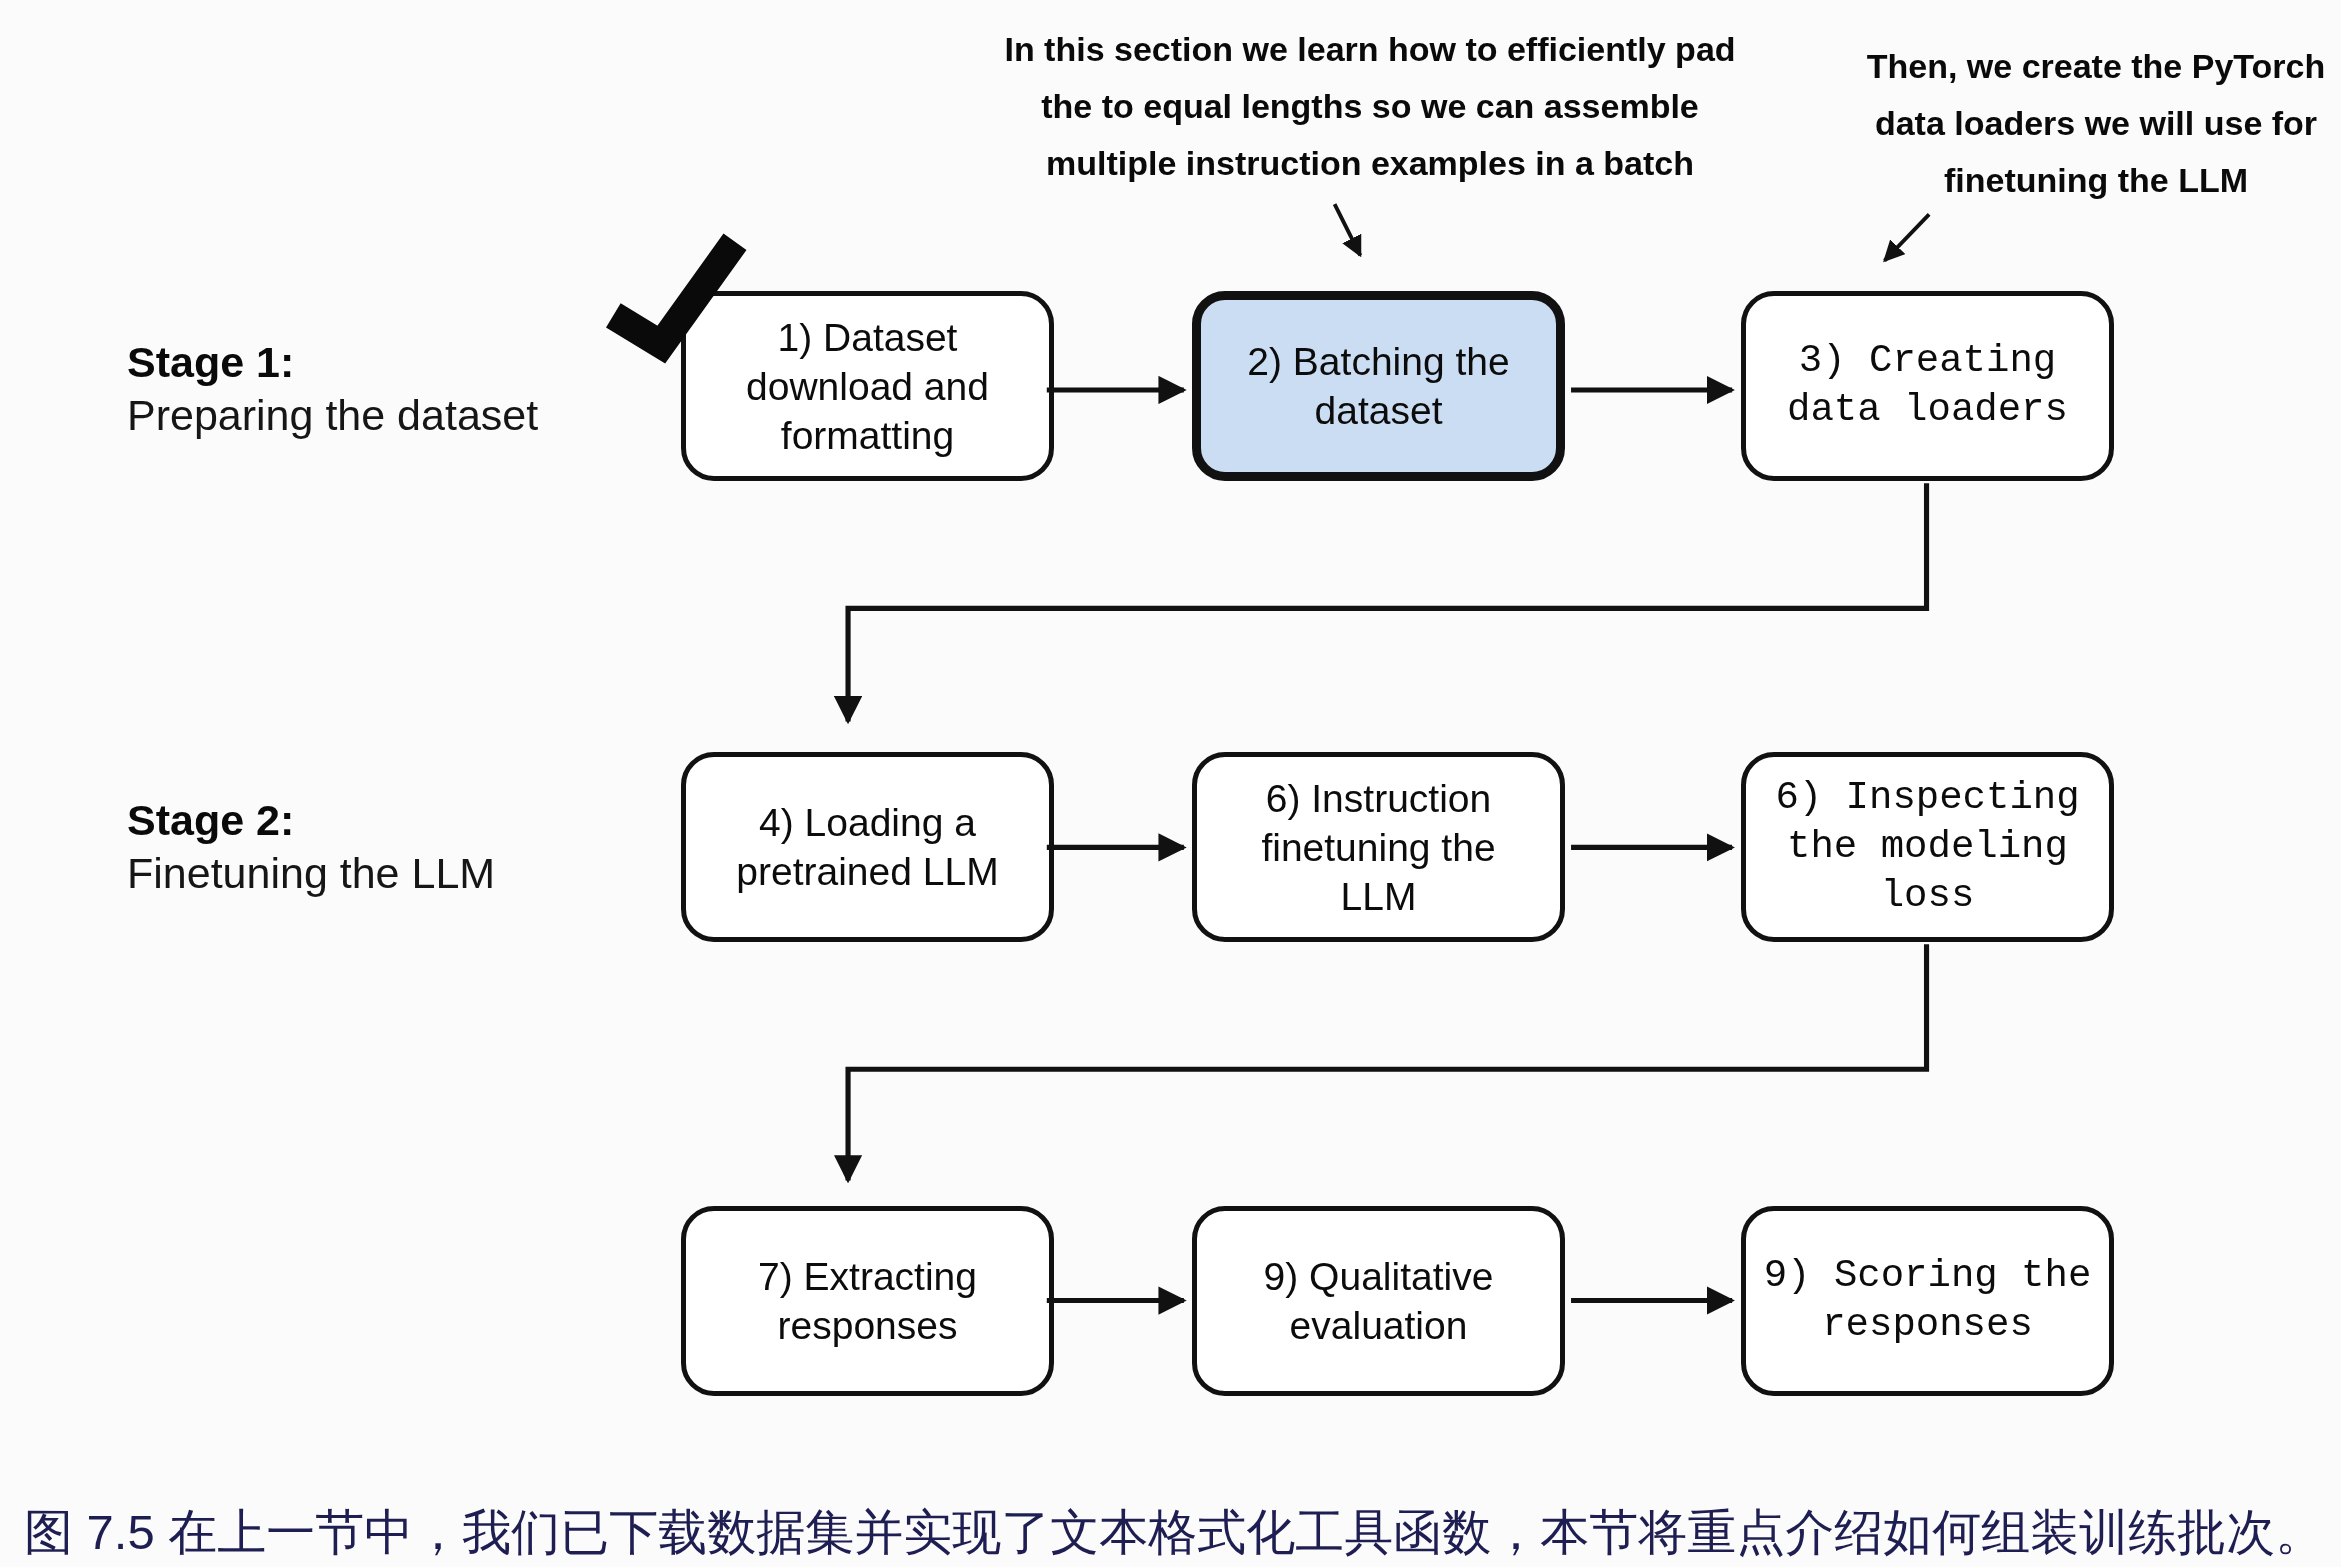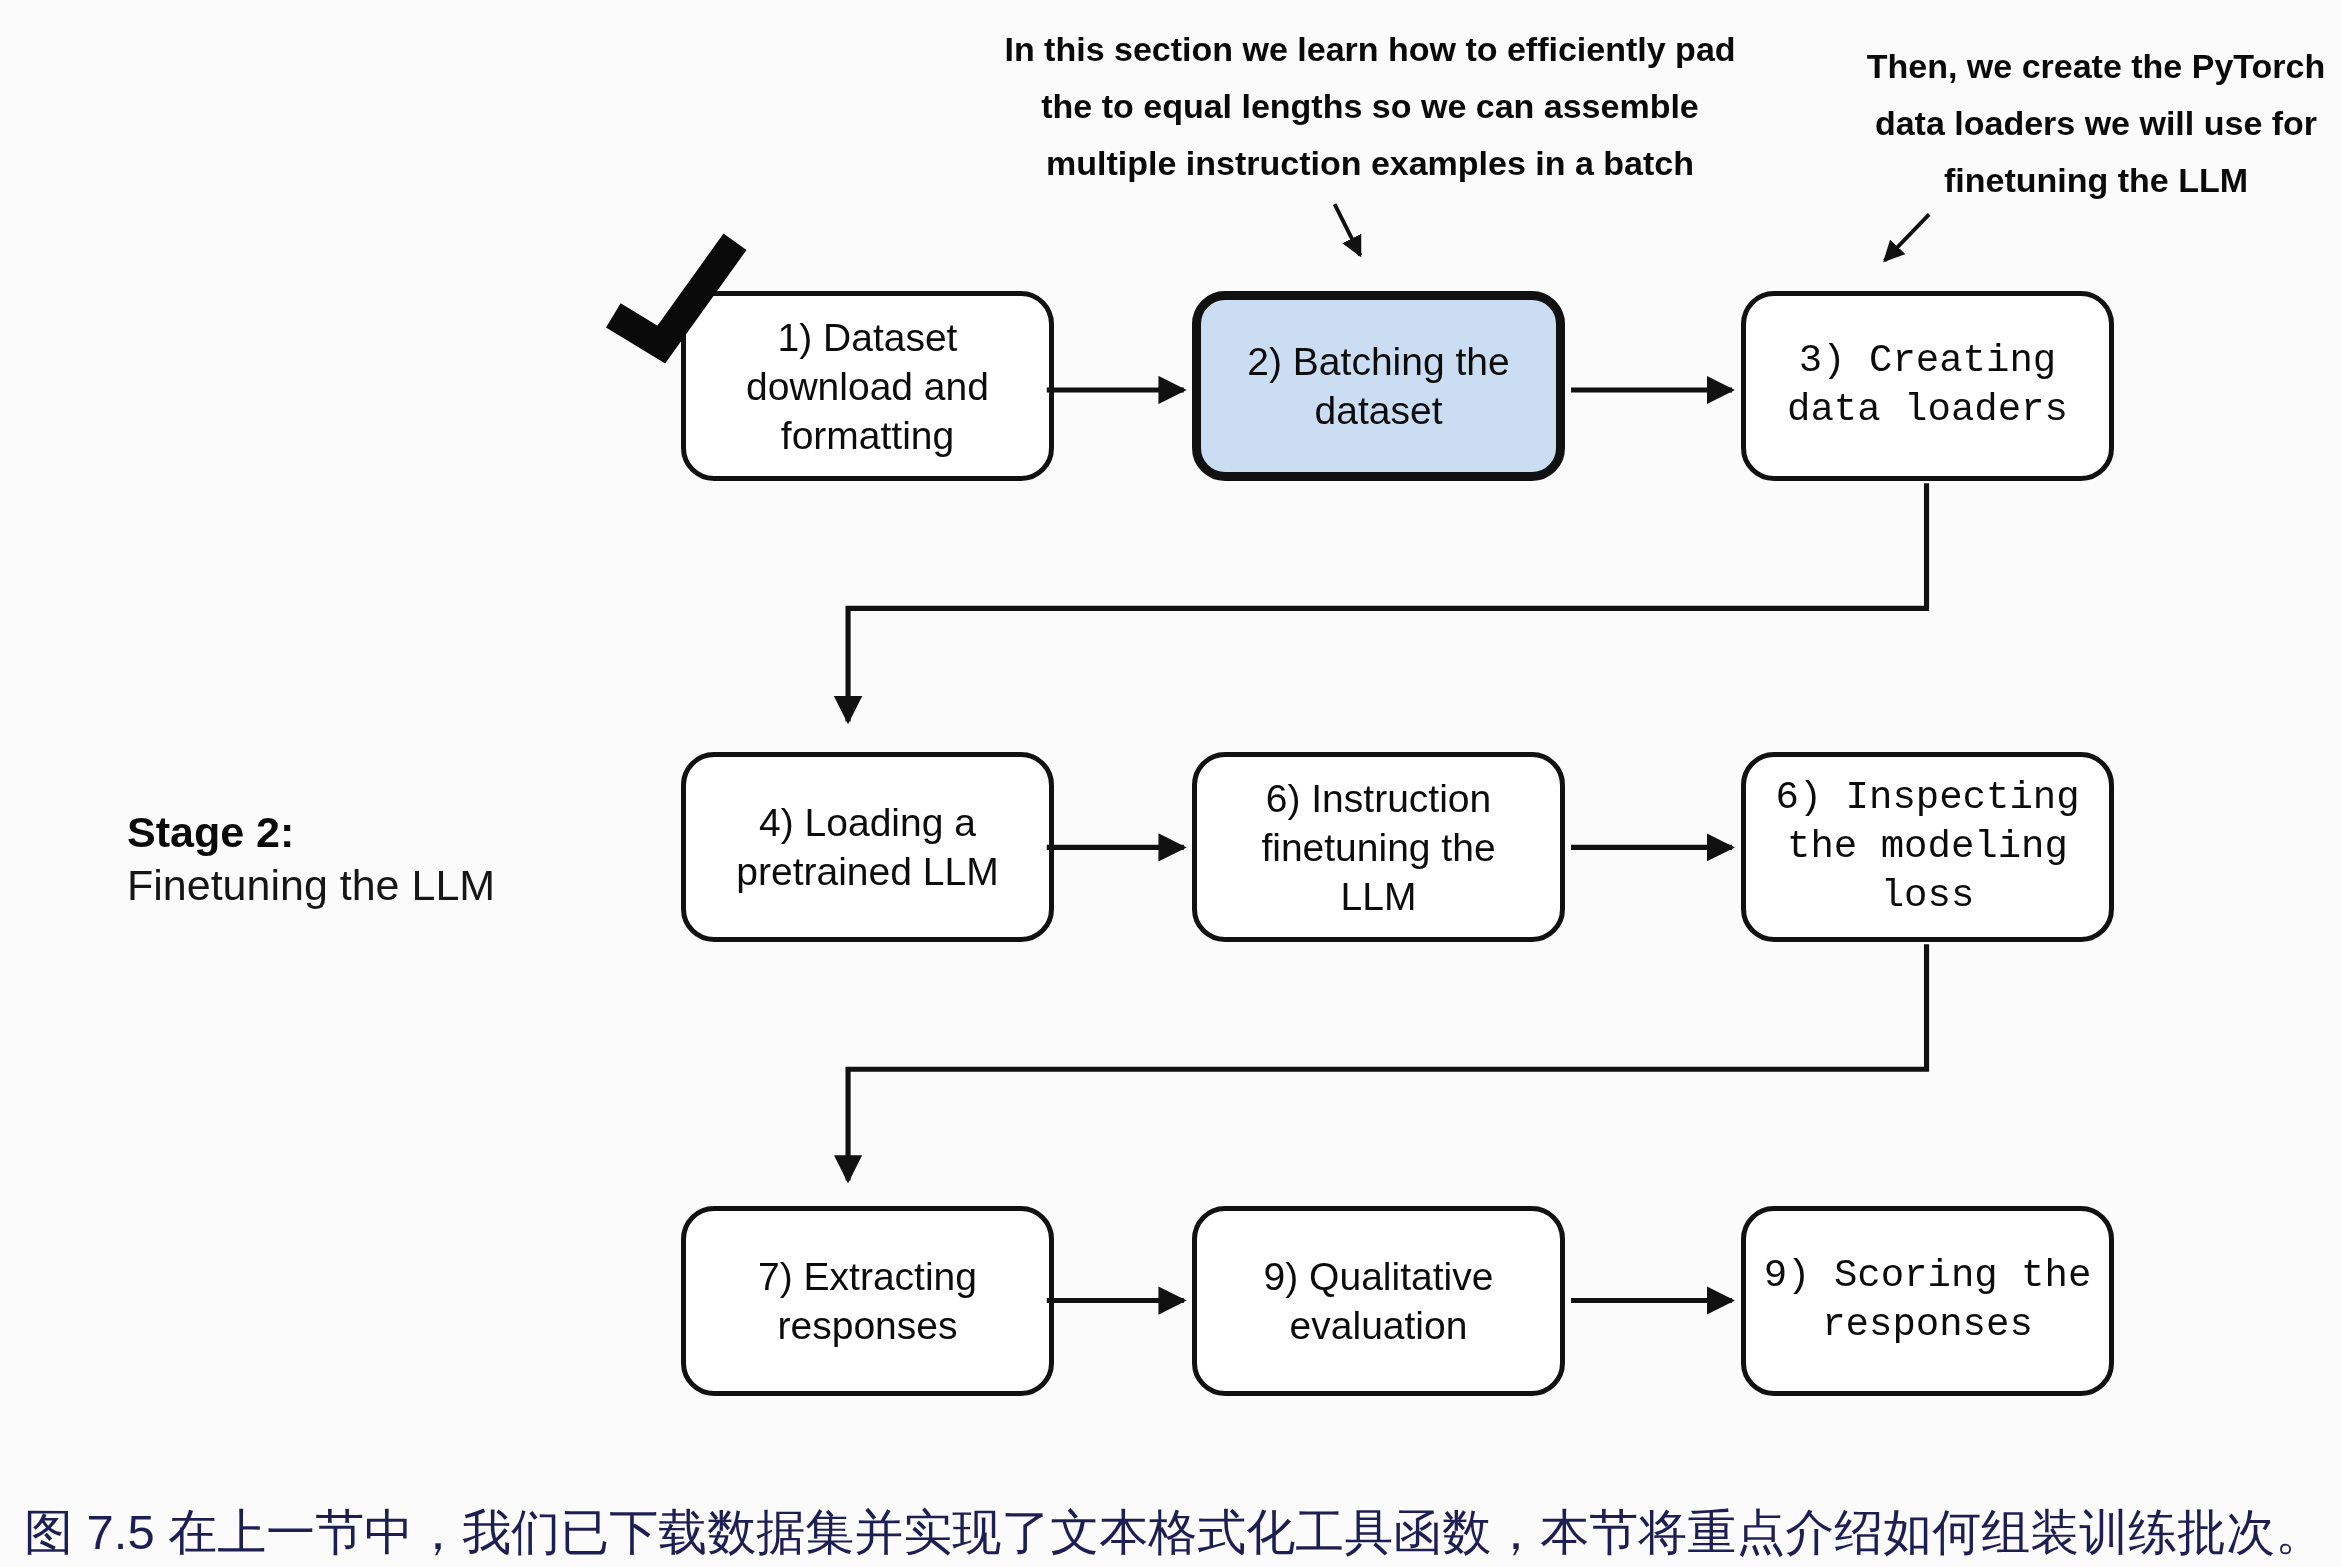--- a/index.html
+++ b/index.html
@@ -27,21 +27,21 @@
     text-align:center;
     color:#0a0a0a;
   }
   .annotation.note-batching{left:959px;top:20.6px;width:822px;}
   .annotation.note-dataloaders{left:1850px;top:38px;width:492px;}
   
   .stage-label{position:absolute;left:127px;width:531px;}
   .stage-label .stage-title{font-weight:bold;font-size:43px;line-height:53px;color:#0a0a0a;}
   .stage-label .stage-sub{font-size:43px;line-height:53px;color:#161616;}
   .stage-label.s1{top:336px;}
-  .stage-label.s2{top:794px;margin-top:12px;}
+  .stage-label.s2{top:794px;}
   .stage-label.s3{top:1248px;}
   
   .flowbox{
     position:absolute;
     width:373px;height:190px;
     box-sizing:border-box;
     background:#ffffff;
     border:5.1px solid var(--line-color);
     border-radius:33px;
     display:flex;align-items:center;justify-content:center;
@@ -76,20 +76,24 @@
 <div class="canvas">
 
   <div class="annotation note-dataloaders multiline">Then, we create the PyTorch
 data loaders we will use for
 finetuning the LLM</div>
 
   <div class="annotation note-batching multiline">In this section we learn how to efficiently pad
 the to equal lengths so we can assemble
 multiple instruction examples in a batch</div>
 
+  <div class="stage-label s1">
+    <div class="stage-title">Stage 1:</div>
+    <div class="stage-sub">Preparing the dataset</div>
+  </div>
   <div class="stage-label s2">
     <div class="stage-title">Stage 2:</div>
     <div class="stage-sub">Finetuning the LLM</div>
   </div>
 
   <div class="flowbox row1 col1 multiline">1) Dataset
 download and
 formatting</div>
   <div class="flowbox row1 col2 highlight multiline">2) Batching the
 dataset</div>

